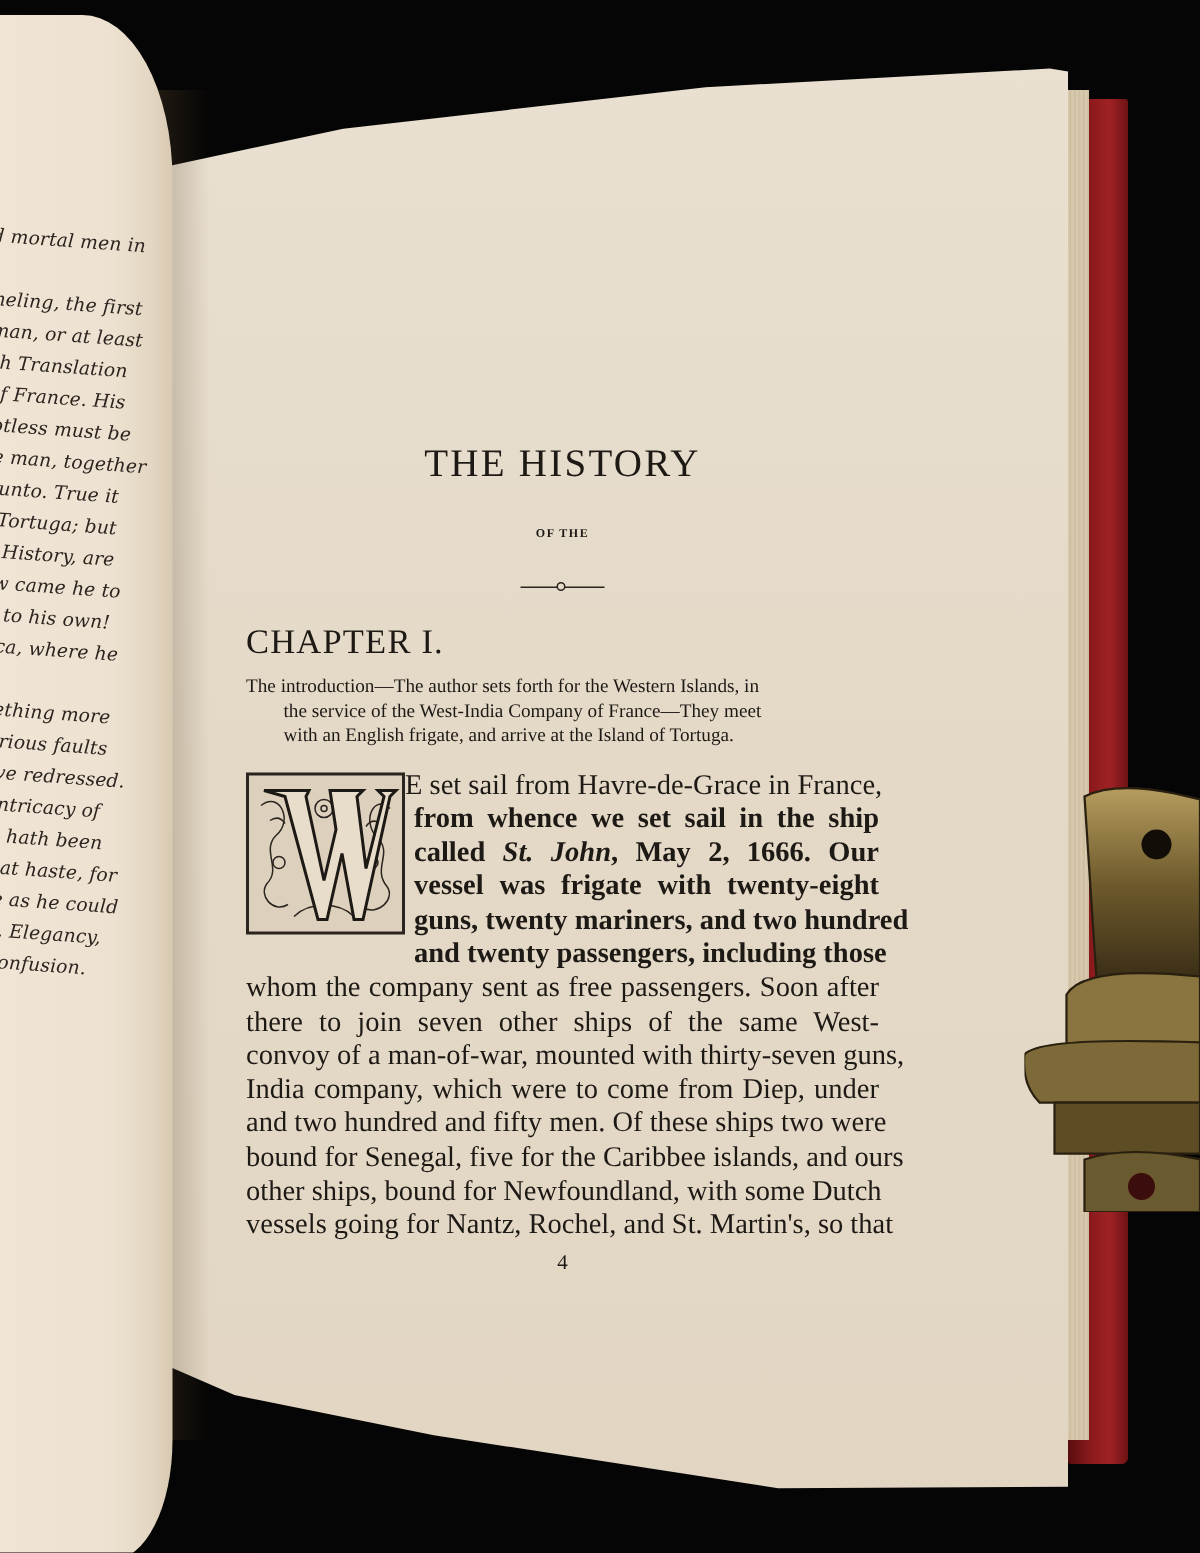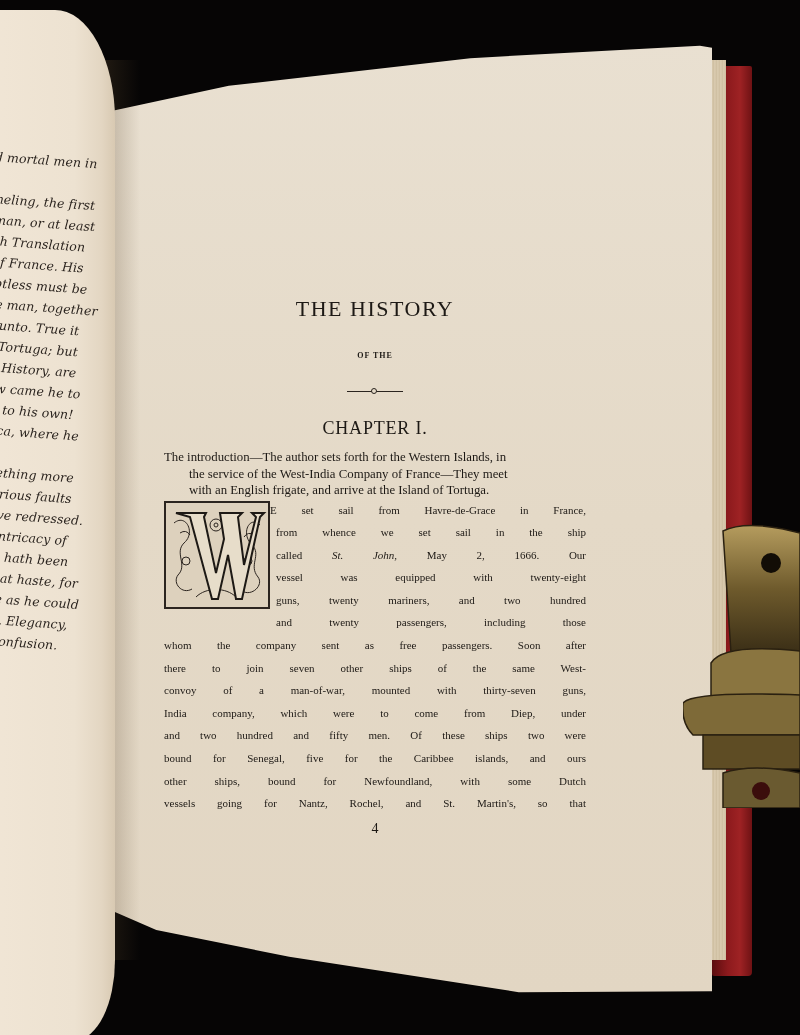--- a/index.html
+++ b/index.html
@@ -20,36 +20,36 @@
   .page-edges { position:absolute; left:700px; top:60px; width:26px; height:900px;
     background:repeating-linear-gradient(90deg,#d8c9ae 0px,#cdbd9f 2px,#e3d5bc 3px); }
   .main-page { position:absolute; left:108px; top:40px; width:604px; height:955px; background:#e6dccc;
     clip-path:polygon(0 7.5%, 20% 4.8%, 60% 1.9%, 98% 0.6%, 100% 0.8%, 100% 99.6%, 68% 99.7%, 30% 96%, 8% 93.2%, 0 91%);
     background:linear-gradient(180deg,#e9e0d1 0%,#e4d9c7 50%,#e2d6c3 100%); }
   .gutter-shadow { position:absolute; left:100px; top:60px; width:40px; height:900px;
     background:linear-gradient(90deg,rgba(90,70,45,.35),rgba(90,70,45,0)); }
 
   
   .content { position:absolute; left:164px; top:292px; width:422px; color:#1d1915; }
-  .title-1 { text-align:center; font-family:"Liberation Serif", serif; font-size:22px; letter-spacing:1.5px; margin:0; height:34px; line-height:34px; }
+  .title-1 { text-align:center; font-family:"Liberation Serif", serif; font-size:26px; letter-spacing:1.5px; margin:0; height:34px; line-height:34px; }
   .title-2 { text-align:center; font-family:"Liberation Serif", serif; font-size:8px; font-weight:bold; letter-spacing:1px; margin-top:24px; height:12px; line-height:12px; }
   .title-3 { text-align:center; font-family:"Liberation Serif", serif; font-size:28px; letter-spacing:0.8px; margin-top:7px; height:36px; line-height:36px; }
   .ornament { position:relative; margin:26px auto 0; width:56px; height:6px; }
   .ornament .line { position:absolute; top:2.5px; left:0; width:56px; height:1px; background:#2a241f; }
   .ornament .dot { position:absolute; top:0; left:24px; width:6px; height:6px; border-radius:50%; border:1px solid #2a241f; background:#e5dbc9; box-sizing:border-box; }
-  .chapter { text-align:center; font-family:"Liberation Serif", serif; font-size:18px; letter-spacing:0.8px; margin-top:22px; height:24px; line-height:24px; }
+  .chapter { text-align:left; font-family:"Liberation Serif", serif; font-size:23px; letter-spacing:0.8px; margin-top:22px; height:24px; line-height:24px; }
   .synopsis { font-family:"Liberation Serif", serif; font-size:12.8px; margin-top:9px; line-height:16.5px; text-align:justify; }
   .synopsis .s1 { display:block; white-space:nowrap; }
   .synopsis .s2 { display:block; white-space:nowrap; padding-left:25px; }
 
-  .body { position:relative; font-family:"Liberation Serif", serif; font-size:11px; line-height:22.6px; }
+  .body { position:relative; margin-top:14px; font-family:"Liberation Serif", serif; font-size:19px; line-height:22.6px; }
   .drop-cap { position:absolute; left:0; top:2px; width:106px; height:108px; border:2px solid #2b241f; box-sizing:border-box; background:#ddd1bd; }
   .drop-cap svg { position:absolute; left:0; top:0; }
   .body .ln { display:block; white-space:nowrap; text-align:justify; text-align-last:justify; }
-  .body .ind { padding-left:112px; }
+  .body .ind { padding-left:112px;font-weight:bold; }
   .body .first { padding-left:106px; }
   .page-num { text-align:center; font-family:"Liberation Serif", serif; font-size:14px; margin-top:6px; }
 
   
   .clasp { position:absolute; left:683px; top:523px; width:117px; height:285px; }
 </style>
 </head>
 <body>
 
 <div class="scene">
@@ -115,21 +115,21 @@
             <path d="M30 94 C40 84 60 84 70 94"></path>
             <path d="M14 30 q6 -4 10 2"></path>
               <path d="M88 32 q-6 -4 -10 2"></path>
           </g>
           <path d="M10 10 L40 10 L38 14 L50 70 L58 36 L54 10 L76 10 L72 14 L78 62 L90 14 L86 10 L98 10 L94 14 L76 96 L70 96 L62 52 L52 96 L46 96 L24 14 Z" fill="#e7ddca" stroke="#1d1915" stroke-width="2"></path>
         </svg>
       </div>
       <span class="ln first">E set sail from Havre-de-Grace in France,</span>
       <span class="ln ind">from whence we set sail in the ship</span>
       <span class="ln ind">called <em>St. John</em>, May 2, 1666.  Our</span>
-      <span class="ln ind">vessel was equipped with twenty-eight</span>
+      <span class="ln ind">vessel was frigate with twenty-eight</span>
       <span class="ln ind">guns, twenty mariners, and two hundred</span>
       <span class="ln ind">and twenty passengers, including those</span>
       <span class="ln">whom the company sent as free passengers.  Soon after</span>
       <span class="ln">there to join seven other ships of the same West-</span>
       <span class="ln">convoy of a man-of-war, mounted with thirty-seven guns,</span>
       <span class="ln">India company, which were to come from Diep, under</span>
       <span class="ln">and two hundred and fifty men.  Of these ships two were</span>
       <span class="ln">bound for Senegal, five for the Caribbee islands, and ours</span>
       <span class="ln">other ships, bound for Newfoundland, with some Dutch</span>
       <span class="ln">vessels going for Nantz, Rochel, and St. Martin's, so that</span>

